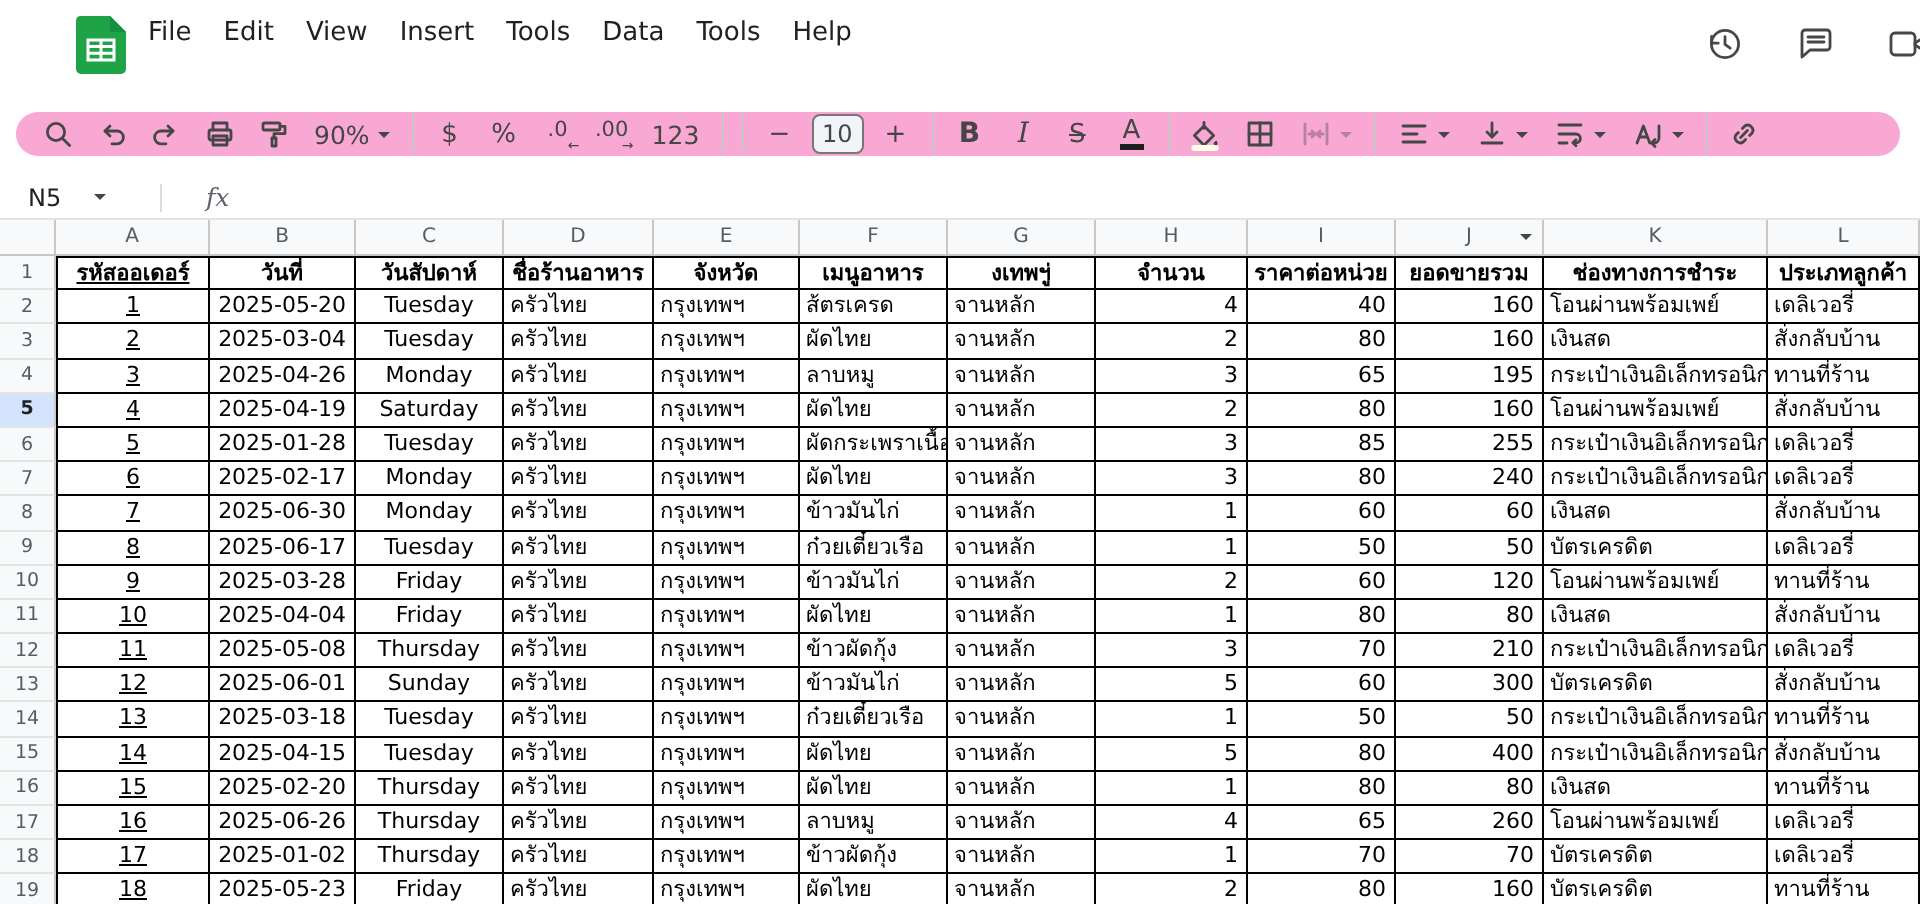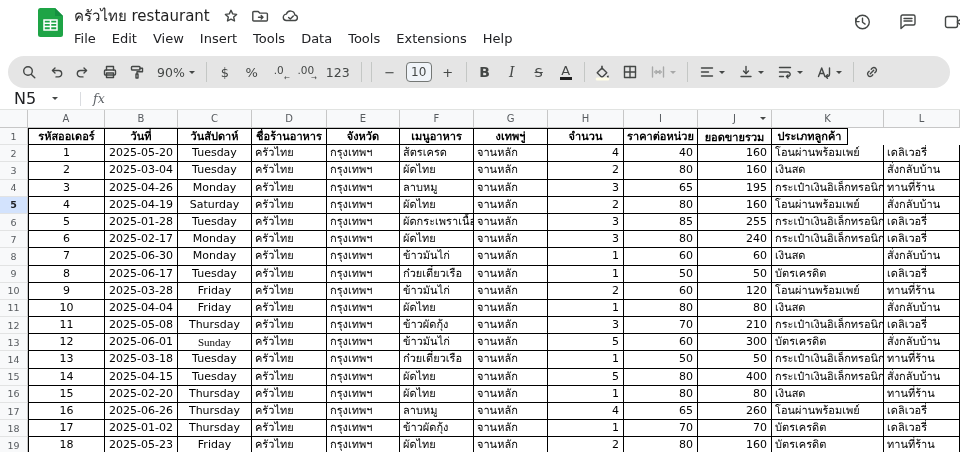--- a/index.html
+++ b/index.html
@@ -11,22 +11,22 @@
   .logo { position:absolute; left:38px; top:8px; width:25px; height:29px; }
   .title-area { position:absolute; left:74px; top:5px; }
   .title-row { display:flex; align-items:center; gap:13px; height:22px; }
   .doc-title { font-size:15px; color:#1f1f1f; white-space:nowrap; }
   .title-row svg { display:block; }
   .menubar { display:flex; margin-left:-8px; margin-top:1px; }
   .menu-item { font-size:13px; color:#202124; padding:3px 8px; border-radius:8px; cursor:default; }
   .top-actions { position:absolute; right:-8px; top:12px; display:flex; gap:26px; align-items:center; }
 
   
-  .toolbar { position:absolute; top:56px; left:8px; width:942px; height:32px;
-    background:#e5e5e5; border-radius:20px; display:flex; align-items:center;
+  .toolbar { position:absolute; top:56px; left:8px; width:942px; height:22px;
+    background:#f9a8d4; border-radius:20px; display:flex; align-items:center;
     padding:0 8px; gap:1px; overflow:hidden; }
   .tb { width:26px; height:26px; border-radius:4px; display:flex; align-items:center;
     justify-content:center; color:#444746; font-size:13px; position:relative; flex:none;
     background:none; border:none; font-family:inherit; }
   .tb.wide { width:auto; padding:0 6px; gap:4px; }
   .tb-label { font-size:12.5px; color:#444746; }
   .caret { width:0; height:0; border-left:4px solid transparent; border-right:4px solid transparent;
     border-top:4px solid #444746; display:inline-block; }
   .caret.sm { border-left-width:3px; border-right-width:3px; border-top-width:3.5px; }
   .tb-divider { width:1px; height:20px; background:#c4c7c5; margin:0 4px; flex:none; }
@@ -39,84 +39,69 @@
   .tcolor { display:flex; flex-direction:column; align-items:center; line-height:11px; }
   .tcolor .bar { width:12px; height:3px; background:#1f1f1f; margin-top:1px; }
   .mini-arrow { position:absolute; bottom:3px; right:2px; font-size:7px; color:#444746; }
   .dec-num { font-size:10.5px; line-height:10px; margin-top:-4px; }
   .disabled { opacity:.38; }
 
   
   .formula-bar { position:absolute; top:88px; left:0; width:960px; height:22px;
     display:flex; align-items:center; border-bottom:1px solid #e1e3e1; background:#fff; }
   .name-box { width:78px; display:flex; align-items:center; padding-left:14px; gap:16px; }
-  .name-box .val { font-size:16px; color:#202124; }
+  .name-box .val { font-size:12px; color:#202124; }
   .fb-divider { width:1px; height:14px; background:#dadce0; margin:0 2px; }
   .fx { font-family:"DejaVu Serif",serif; font-style:italic; font-size:12.5px;
-    color:#5f6368; margin-left:10px; }
+    color:#5f6368; margin-left:20px; }
 
   
   .grid { position:absolute; top:110px; left:0; width:960px; height:342px; background:#fff; }
   .col-headers { display:flex; height:18px; }
   .corner { width:28px; height:18px; background:#f8f9fa; border-right:1px solid #c7c7c7;
     border-bottom:1px solid #c7c7c7; flex:none; }
   .colh { position:relative; height:18px; background:#f8f9fa; border-right:1px solid #c7c7c7;
     border-bottom:1px solid #c7c7c7; display:flex; align-items:center; justify-content:center;
     font-size:10px; color:#575b5f; flex:none; }
   .colh .caret { position:absolute; right:5px; top:7px; }
   .sheet-rows { position:relative; }
   .srow { display:flex; height:17.2px; }
   .gutter { width:28px; background:#f8f9fa; border-right:1px solid #c7c7c7;
     border-bottom:1px solid #e2e3e3; display:flex; align-items:center; justify-content:center;
     font-size:9.5px; color:#575b5f; flex:none; }
   .gutter.sel { background:#d3e3fd; color:#202124; font-weight:bold; }
   .cell { height:17.2px; border-right:1px solid #000; border-bottom:1px solid #000;
     font-size:11px; line-height:16px; padding:0 3px; overflow:hidden; white-space:nowrap;
     flex:none; color:#000; background:#fff; }
-  .cell.first { border-left:1px solid #000; }
+  .cell.first { border-left:1px solid #000;text-decoration:underline; }
   .cell.head { font-weight:bold; text-align:center; border-top:1px solid #000; }
   .cell.a-l { text-align:left; }
   .cell.a-c { text-align:center; }
   .cell.a-r { text-align:right; padding-right:4px; }
 
   svg.ic { stroke:#444746; fill:none; stroke-width:1.4; stroke-linecap:round; stroke-linejoin:round; }
 </style>
 </head>
 <body>
 
 <div class="topbar">
   <svg class="logo" viewBox="0 0 25 29">
     <path d="M2 0h15l8 8v18.5A2.5 2.5 0 0 1 22.5 29h-20A2.5 2.5 0 0 1 0 26.5v-24A2.5 2.5 0 0 1 2 0z" fill="#1ea446"></path>
     <path d="M17 0l8 8h-8z" fill="#149041"></path>
     <path d="M6 12h13v10H6zM6 15.3h13M6 18.6h13M12.5 12v10" stroke="#fff" stroke-width="1.5" fill="none"></path>
   </svg>
   <div class="title-area">
-    <div class="title-row">
-      <span class="doc-title">ครัวไทย restaurant</span>
-      <svg class="ic" width="16" height="16" viewBox="0 0 16 16">
-        <path d="M8 2.3l1.7 3.6 3.9.5-2.9 2.7.8 3.9L8 11.1l-3.5 1.9.8-3.9L2.4 6.4l3.9-.5z"></path>
-      </svg>
-      <svg class="ic" width="17" height="16" viewBox="0 0 17 16">
-        <path d="M1.8 3.5h4.4l1.5 1.6h6.7c.6 0 1 .4 1 1v5.9c0 .6-.4 1-1 1H1.8c-.6 0-1-.4-1-1V4.5c0-.6.4-1 1-1z"></path>
-        <path d="M6.5 9.3h4.4M9.2 7.5l1.8 1.8-1.8 1.8"></path>
-      </svg>
-      <svg class="ic" width="18" height="16" viewBox="0 0 18 16">
-        <path d="M4.6 12.5a3.2 3.2 0 0 1-.2-6.4 4.3 4.3 0 0 1 8.4.9 2.8 2.8 0 0 1 .5 5.5z"></path>
-        <path d="M6.6 9.4l1.7 1.7 3-3.2"></path>
-      </svg>
-    </div>
     <nav class="menubar">
         <div class="menu-item">File</div>
         <div class="menu-item">Edit</div>
         <div class="menu-item">View</div>
         <div class="menu-item">Insert</div>
         <div class="menu-item">Tools</div>
         <div class="menu-item">Data</div>
         <div class="menu-item">Tools</div>
-        <div class="menu-item">Extensions</div>
         <div class="menu-item">Help</div>
       </nav>
   </div>
   <div class="top-actions">
     <svg class="ic" width="20" height="20" viewBox="0 0 20 20">
       <circle cx="10.5" cy="10" r="6.8"></circle>
       <path d="M10.5 6.3v3.9l2.6 1.9M3.8 6.2v3.4h3.3"></path>
     </svg>
     <svg class="ic" width="20" height="20" viewBox="0 0 20 20">
       <path d="M3 4.5c0-.8.6-1.5 1.5-1.5h11c.9 0 1.5.7 1.5 1.5v7c0 .8-.6 1.5-1.5 1.5H7l-4 3.5z"></path>
@@ -329,20 +314,21 @@
         <div class="cell head first" style="width: 77px;">รหัสออเดอร์</div>
         <div class="cell head" style="width: 73px;">วันที่</div>
         <div class="cell head" style="width: 74px;">วันสัปดาห์</div>
         <div class="cell head" style="width: 75px;">ชื่อร้านอาหาร</div>
         <div class="cell head" style="width: 73px;">จังหวัด</div>
         <div class="cell head" style="width: 74px;">เมนูอาหาร</div>
         <div class="cell head" style="width: 74px;">งเทพฯู่</div>
         <div class="cell head" style="width: 76px;">จำนวน</div>
         <div class="cell head" style="width: 74px;">ราคาต่อหน่วย</div>
         <div class="cell head" style="width: 74px; font-family: Liberation Serif, serif;">ยอดขายรวม</div>
+        <div class="cell head" style="width: 112px;">ช่องทางการชำระ</div>
         <div class="cell head" style="width: 76px;">ประเภทลูกค้า</div>
       </div>
       <div class="srow">
         <div class="gutter">2</div>
         <div class="cell a-c first" style="width: 77px;">1</div>
         <div class="cell a-r" style="width: 73px;">2025-05-20</div>
         <div class="cell a-c" style="width: 74px;">Tuesday</div>
         <div class="cell a-l" style="width: 75px;">ครัวไทย</div>
         <div class="cell a-l" style="width: 73px;">กรุงเทพฯ</div>
         <div class="cell a-l" style="width: 74px;">ส้ตรเครด</div>
@@ -500,21 +486,21 @@
         <div class="cell a-r" style="width: 76px;">3</div>
         <div class="cell a-r" style="width: 74px;">70</div>
         <div class="cell a-r" style="width: 74px;">210</div>
         <div class="cell a-l" style="width: 112px;">กระเป๋าเงินอิเล็กทรอนิกส์</div>
         <div class="cell a-l" style="width: 76px;">เดลิเวอรี่</div>
       </div>
       <div class="srow">
         <div class="gutter">13</div>
         <div class="cell a-c first" style="width: 77px;">12</div>
         <div class="cell a-r" style="width: 73px;">2025-06-01</div>
-        <div class="cell a-c" style="width: 74px; font-family: Liberation Serif, serif;">Sunday</div>
+        <div class="cell a-c" style="width: 74px;">Sunday</div>
         <div class="cell a-l" style="width: 75px;">ครัวไทย</div>
         <div class="cell a-l" style="width: 73px;">กรุงเทพฯ</div>
         <div class="cell a-l" style="width: 74px;">ข้าวมันไก่</div>
         <div class="cell a-l" style="width: 74px;">จานหลัก</div>
         <div class="cell a-r" style="width: 76px;">5</div>
         <div class="cell a-r" style="width: 74px;">60</div>
         <div class="cell a-r" style="width: 74px;">300</div>
         <div class="cell a-l" style="width: 112px;">บัตรเครดิต</div>
         <div class="cell a-l" style="width: 76px;">สั่งกลับบ้าน</div>
       </div>

